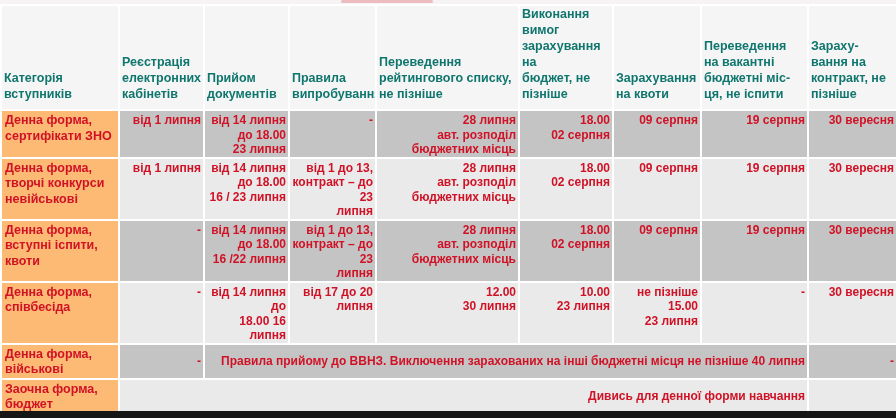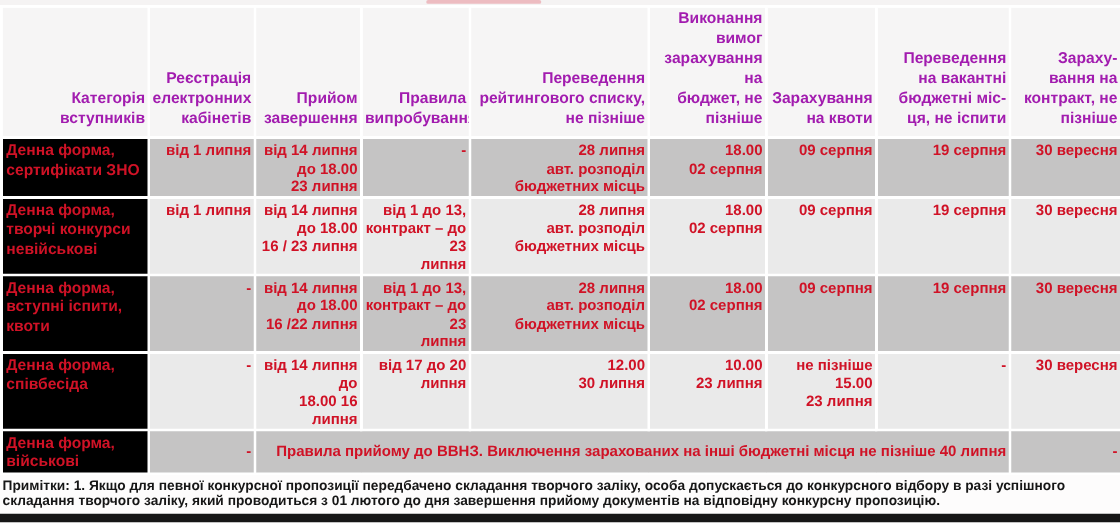--- a/index.html
+++ b/index.html
@@ -11,30 +11,30 @@
     position:relative;
   }
   .top-strip{height:4px;background:#f5f3f3;position:relative;}
   .pink-smudge{position:absolute;left:341px;top:0;width:92px;height:3px;
     background:rgba(228,122,134,.45);border-radius:2px;}
   table{border-collapse:collapse;table-layout:fixed;width:896px;}
   th,td{border:2px solid #ffffff;overflow:hidden;box-sizing:border-box;}
   th{
     background:#f6f5f5;vertical-align:bottom;
     padding:0 2px 7px 2px;
-    font-size:12.5px;line-height:16px;font-weight:bold;color:#a21caf;
-    white-space:pre-line;text-align:right;
+    font-size:12.5px;line-height:16px;font-weight:bold;color:#0f766e;
+    white-space:pre-line;text-align:left;
   }
   td{
     vertical-align:top;padding:2px 2px 0 2px;
     font-size:12px;line-height:14.5px;font-weight:bold;
     color:#d01226;white-space:pre-line;text-align:right;
   }
   td.cat{
-    text-align:left;background:#000000;
+    text-align:left;background:#fdba74;
     font-size:12.5px;line-height:15.5px;padding-left:3px;
   }
   tr.dark td:not(.cat){background:#c5c4c4;}
   tr.light td:not(.cat){background:#eaeaea;}
   td.vmid{vertical-align:middle;padding:0 2px;}
   .notes{
     padding:3px 3px 0 2px;
     font-weight:bold;font-size:11px;line-height:12.4px;color:#161616;
   }
   .notes p{margin:0;}
@@ -60,21 +60,21 @@
       <col style="width:89px">
   </colgroup>
   <thead>
     <tr style="height:80px">
       <th>Категорія
 вступників</th>
       <th>Реєстрація
 електронних
 кабінетів</th>
       <th>Прийом
-завершення</th>
+документів</th>
       <th>Правила
 випробування</th>
       <th>Переведення
 рейтингового списку,
 не пізніше</th>
       <th>Виконання вимог
 зарахування на
 бюджет, не
 пізніше</th>
       <th>Зарахування
@@ -165,20 +165,26 @@
       <td>-</td>
       <td>30 вересня</td>
     </tr>
     <tr class="dark" style="height:30px">
       <td class="cat">Денна форма,
 військові</td>
       <td class="vmid">-</td>
       <td class="vmid" colspan="6">Правила прийому до ВВНЗ. Виключення зарахованих на інші бюджетні місця не пізніше 40 липня</td>
       <td class="vmid">-</td>
     </tr>
+    <tr class="light" style="height:32px">
+      <td class="cat">Заочна форма,
+бюджет</td>
+      <td class="vmid" colspan="7">Дивись для денної форми навчання</td>
+      <td class="vmid"></td>
+    </tr>
   </tbody>
 </table>
 
 <div class="notes">
   <p>Примітки: 1. Якщо для певної конкурсної пропозиції передбачено складання творчого заліку, особа допускається до конкурсного відбору в разі успішного складання творчого заліку, який проводиться з 01 лютого до дня завершення прийому документів на відповідну конкурсну пропозицію.</p>
 
 </div>
 
 <div class="bottom-bar"></div>
 

